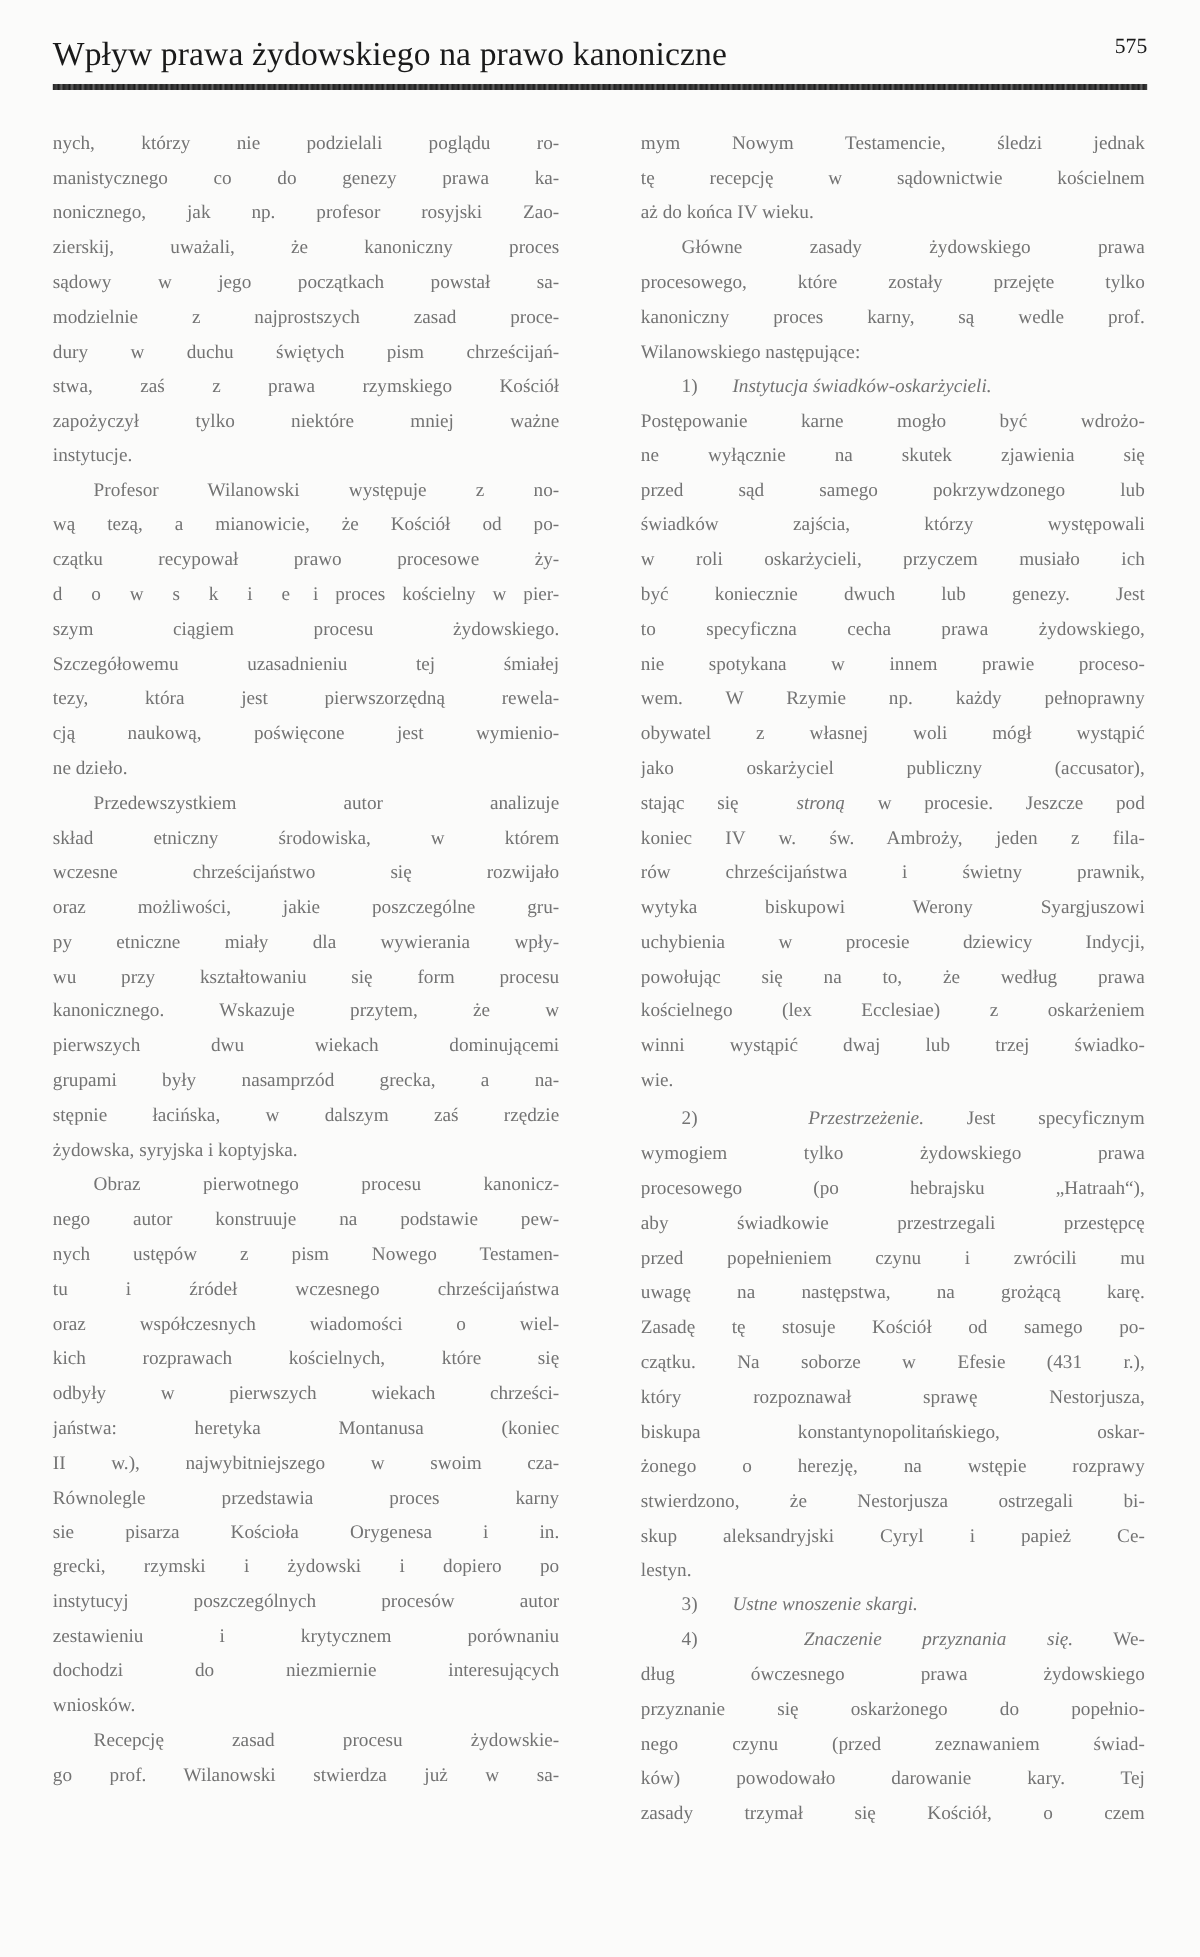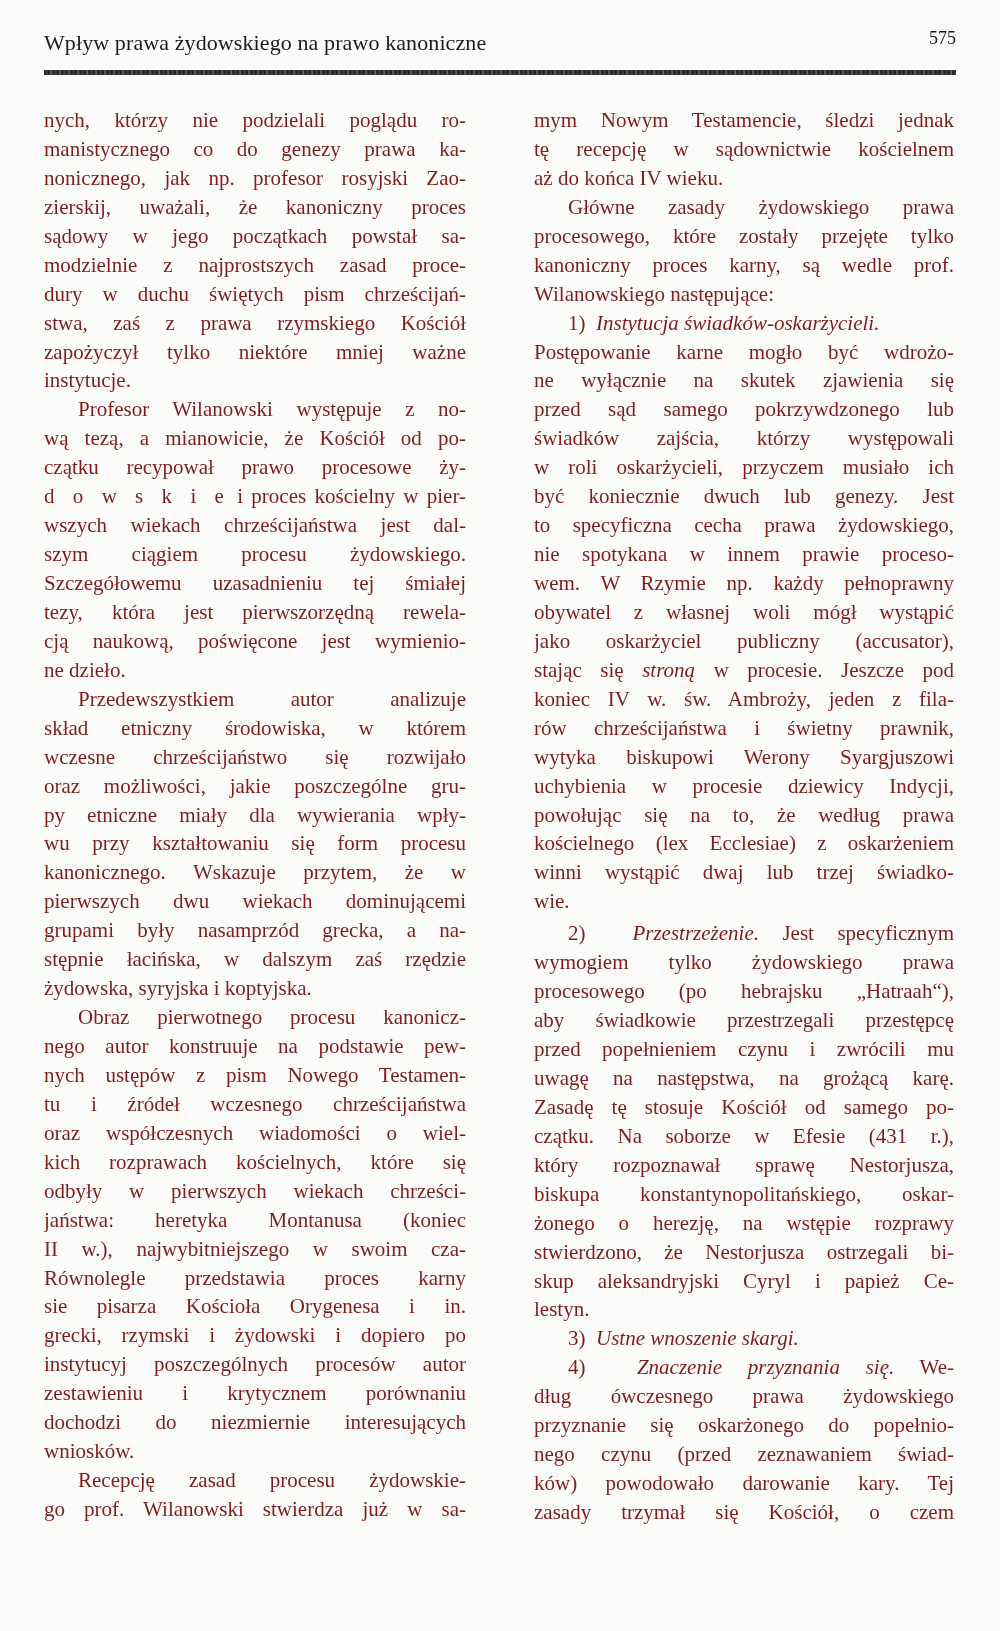--- a/index.html
+++ b/index.html
@@ -26,21 +26,21 @@
       left: 44px;
       top: 30px;
       width: 912px;
       height: 34px;
     }
     .running-title {
       position: absolute;
       left: 0;
       top: 0;
       font-family: "Liberation Serif", "DejaVu Serif", serif;
-      font-size: 22px;
+      font-size: 28px;
       letter-spacing: 0.1px;
       color: #1a1a1a;
       white-space: nowrap;
     }
     .page-number {
       position: absolute;
       right: 0;
       top: -2px;
       font-family: "Liberation Serif", "DejaVu Serif", serif;
       font-size: 18px;
@@ -51,24 +51,24 @@
       left: 44px;
       top: 70px;
       width: 912px;
       height: 5px;
       background: repeating-linear-gradient(90deg, #222 0px, #444 3px, #1a1a1a 5px, #666 7px, #222 9px);
     }
     .column {
       position: absolute;
       top: 106px;
       font-family: "Liberation Serif", "DejaVu Serif", serif;
-      font-size: 21px;
+      font-size: 16px;
       line-height: 28.95px;
       text-align: justify;
-      color: #7f1d1d;
+      color: #737373;
     }
     .col-left {
       left: 44px;
       width: 422px;
     }
     .col-right {
       left: 534px;
       width: 420px;
     }
     .line {
@@ -88,20 +88,21 @@
     .gap {
       display: block;
       height: 3px;
     }
     .spaced {
       letter-spacing: 5px;
       margin-top: 44px;
     }
     em, .it {
       font-style: italic;
+      margin-left: 21px;
     }
   </style>
 </head>
 <body>
 
 <div class="page">
 
   <div class="running-head">
     <span class="running-title">Wpływ prawa żydowskiego na prawo kanoniczne</span>
     <span class="page-number">575</span>
@@ -117,21 +118,20 @@
     <span class="line">modzielnie z najprostszych zasad proce-</span>
     <span class="line">dury w duchu świętych pism chrześcijań-</span>
     <span class="line">stwa, zaś z prawa rzymskiego Kościół</span>
     <span class="line">zapożyczył tylko niektóre mniej ważne</span>
     <span class="line last">instytucje.</span>
 
     <span class="line indent">Profesor Wilanowski występuje z no-</span>
     <span class="line">wą tezą, a mianowicie, że Kościół od po-</span>
     <span class="line">czątku recypował prawo procesowe ży-</span>
     <span class="line"><span class="spaced">d o w s k i e</span> i proces kościelny w pier-</span>
-    <span class="line">wszych wiekach chrześcijaństwa jest dal-</span>
     <span class="line">szym ciągiem procesu żydowskiego.</span>
     <span class="line">Szczegółowemu uzasadnieniu tej śmiałej</span>
     <span class="line">tezy, która jest pierwszorzędną rewela-</span>
     <span class="line">cją naukową, poświęcone jest wymienio-</span>
     <span class="line last">ne dzieło.</span>
 
     <span class="line indent">Przedewszystkiem autor analizuje</span>
     <span class="line">skład etniczny środowiska, w którem</span>
     <span class="line">wczesne chrześcijaństwo się rozwijało</span>
     <span class="line">oraz możliwości, jakie poszczególne gru-</span>

